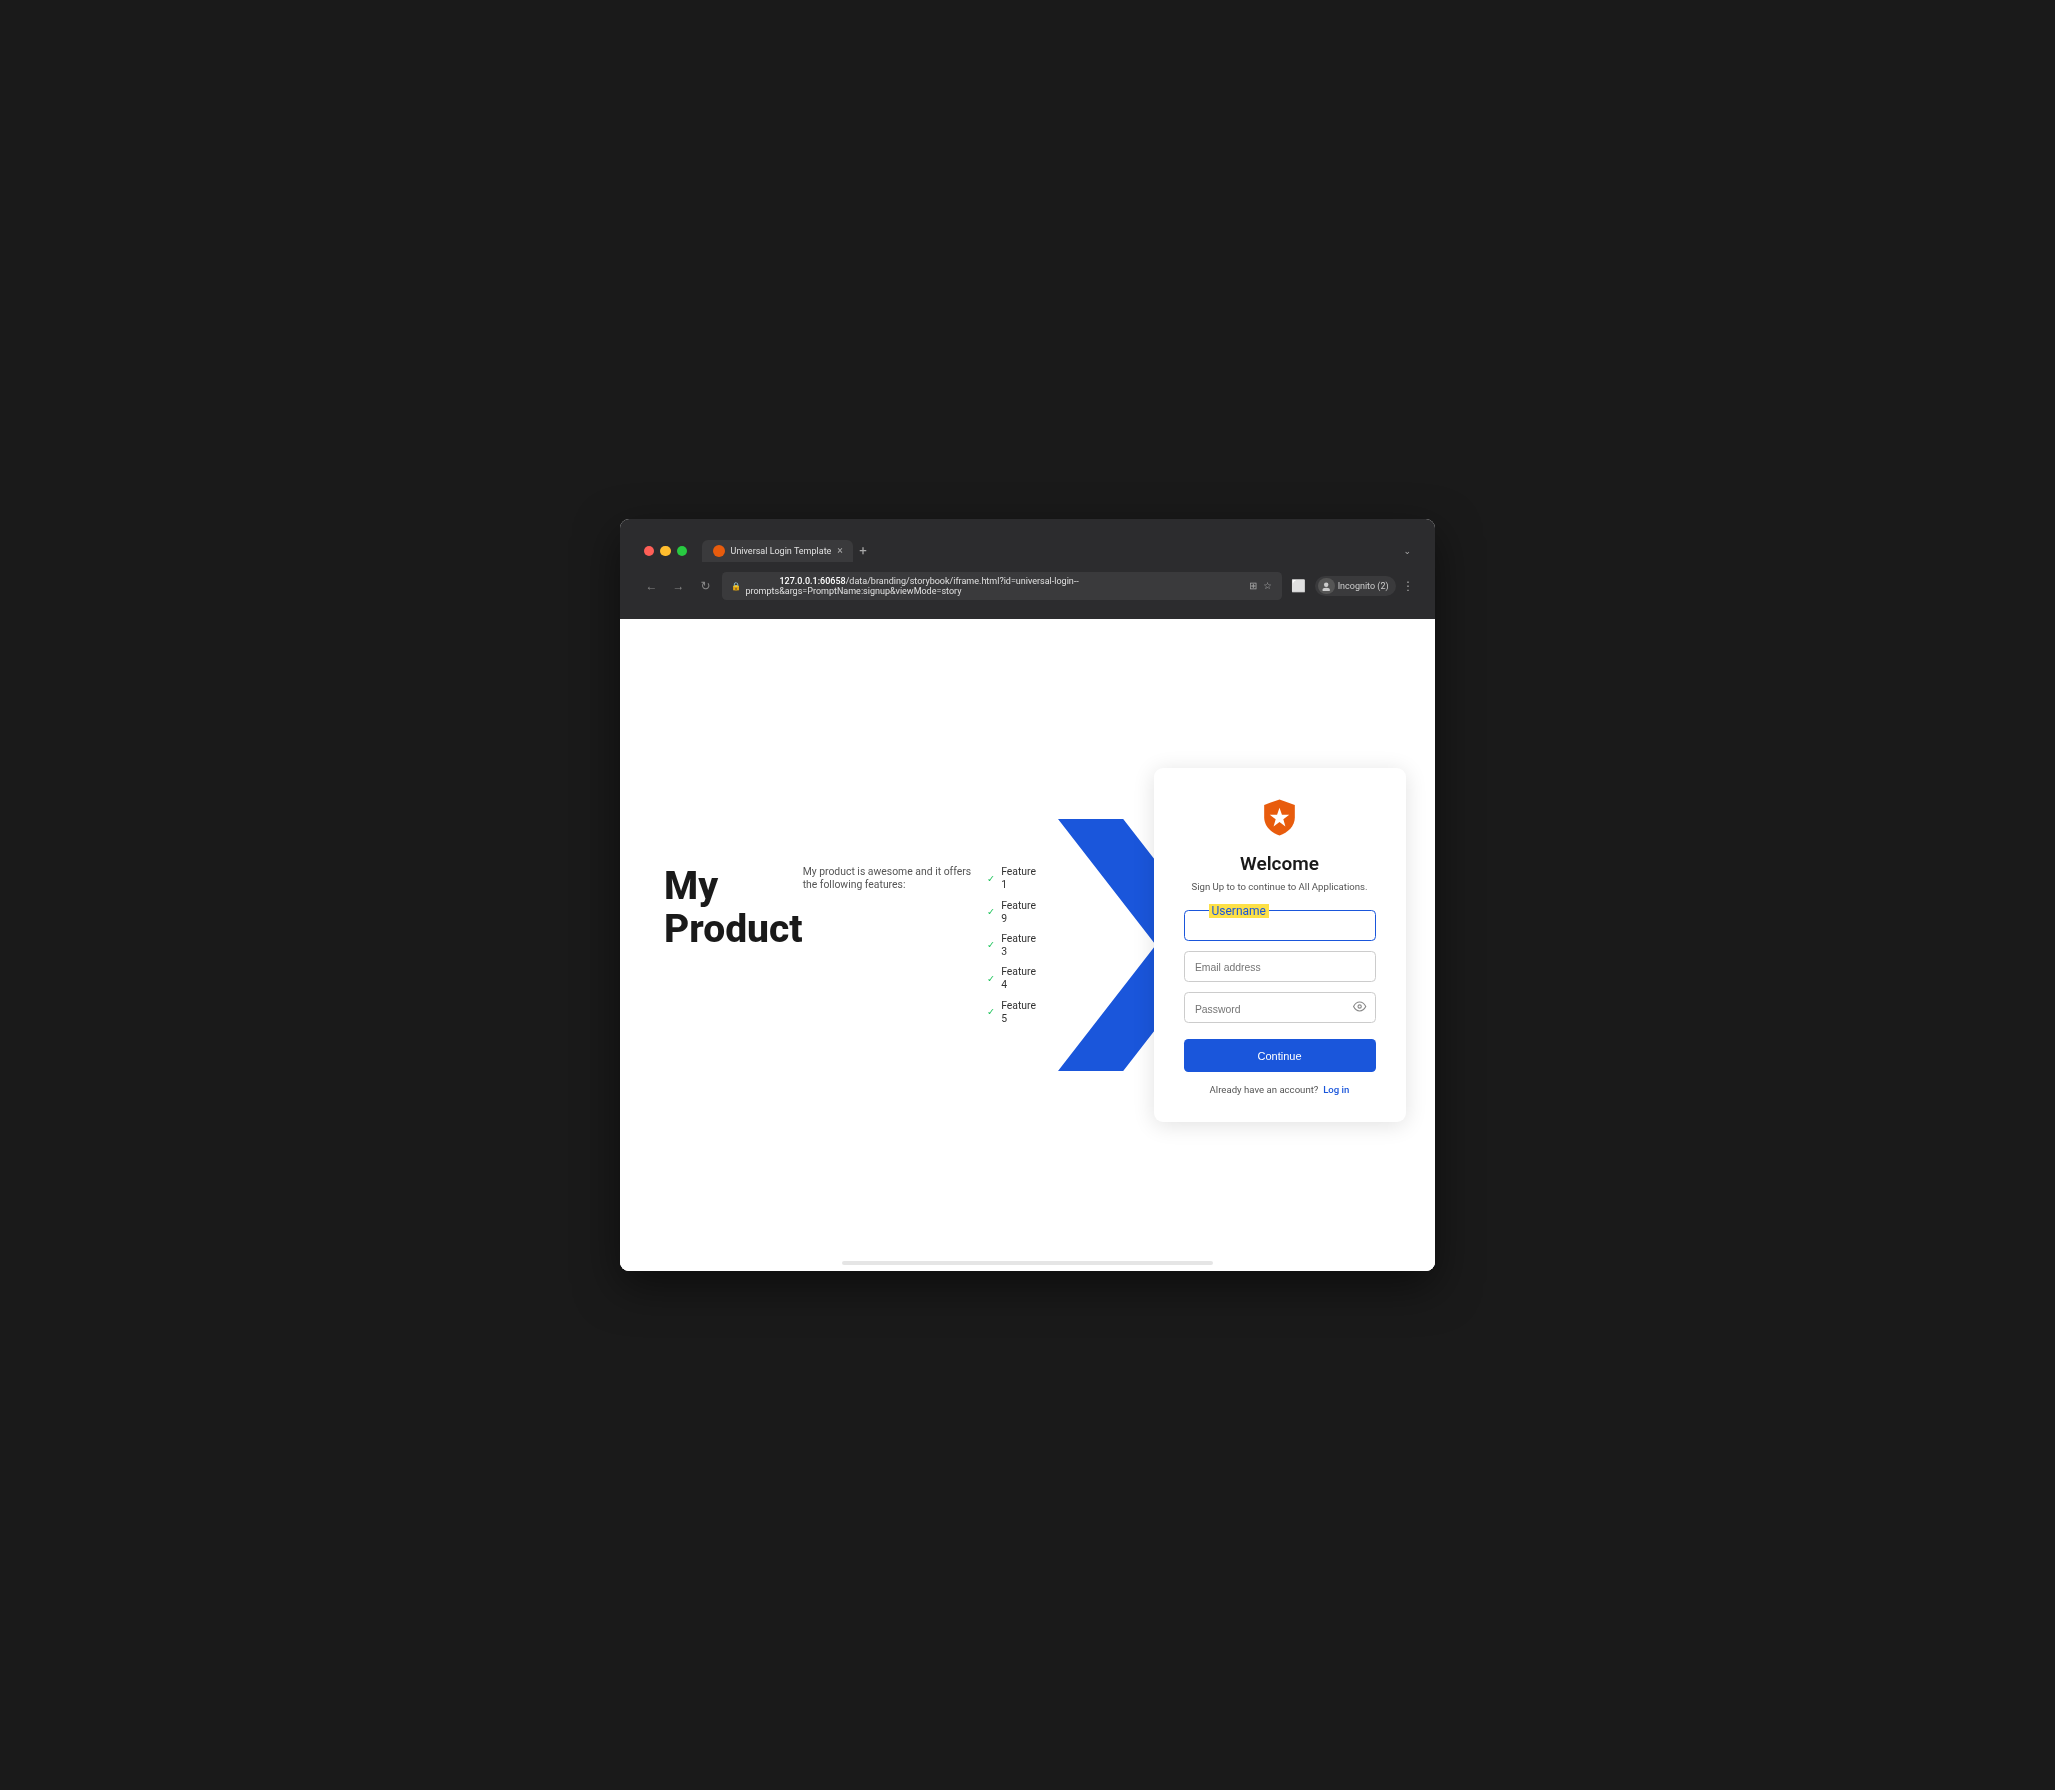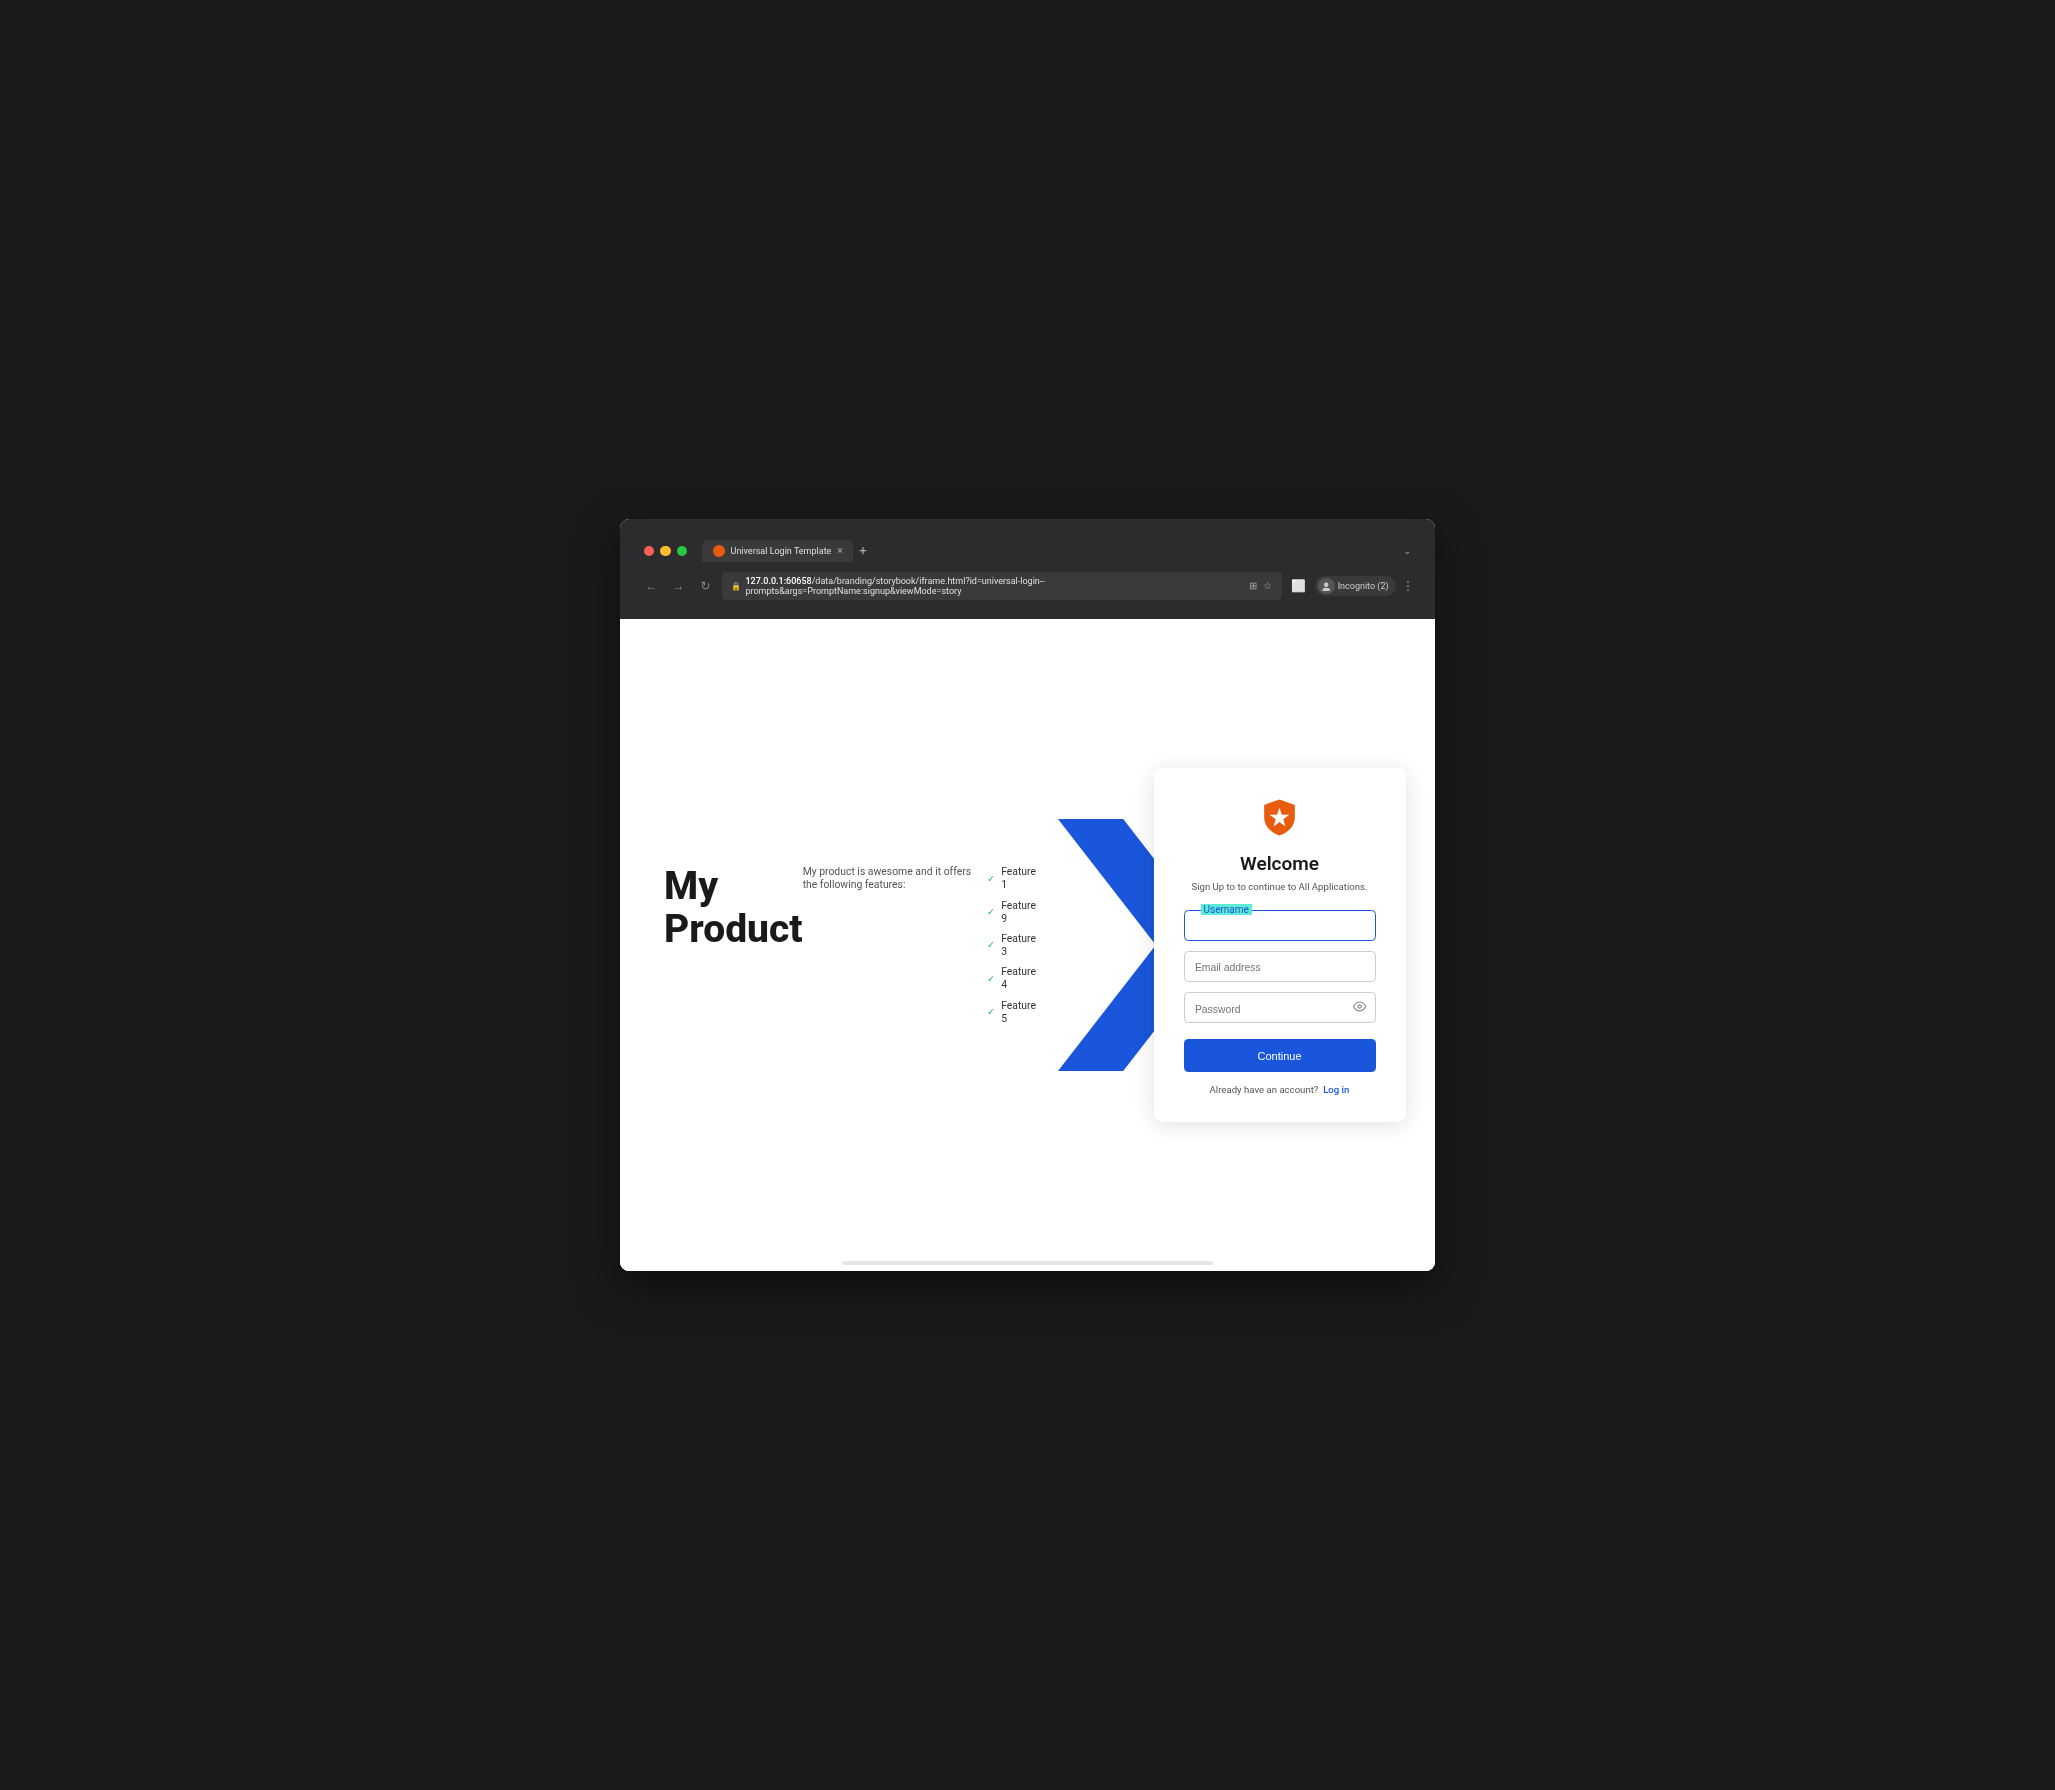--- a/index.html
+++ b/index.html
@@ -149,20 +149,21 @@
 
     .address-text {
       color: #e0e0e0;
       font-size: 9px;
       flex: 1;
     }
 
     .address-text .highlight {
       color: #fff;
       font-weight: 500;
+      margin-left: 34px;
     }
 
     .address-icons {
       display: flex;
       gap: 3px;
       align-items: center;
     }
 
     .addr-icon {
       color: #aaa;
@@ -336,24 +337,24 @@
       background: white;
     }
 
     .form-input.normal-border {
       border-color: #ccc;
     }
 
     .floating-label {
       position: absolute;
       top: -6px;
-      left: 17px;
-      background: #5eead4;
+      left: 25px;
+      background: #fde047;
       padding: 0 3px;
-      font-size: 10px;
+      font-size: 12px;
       color: #1a56db;
     }
 
     .input-eye {
       position: absolute;
       right: 9px;
       top: 50%;
       transform: translateY(-50%);
       color: #888;
       cursor: pointer;

